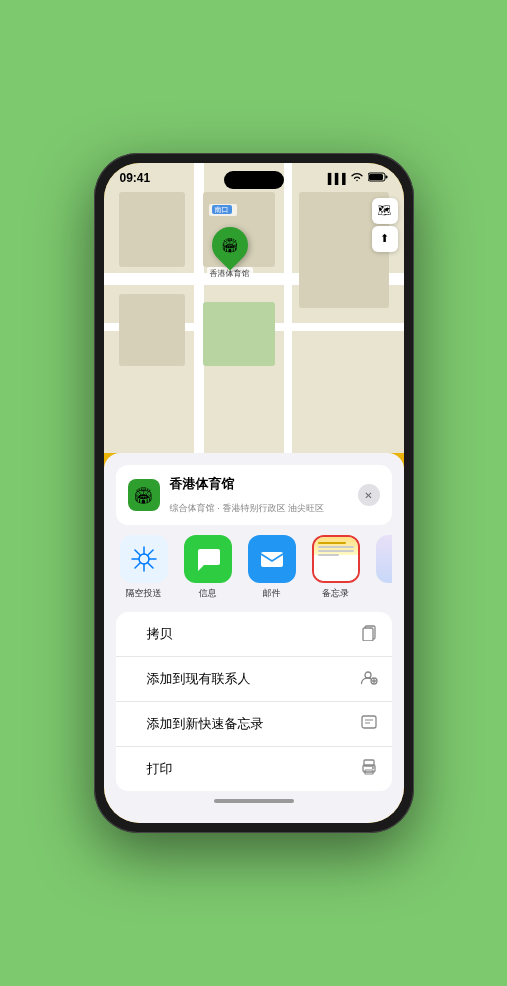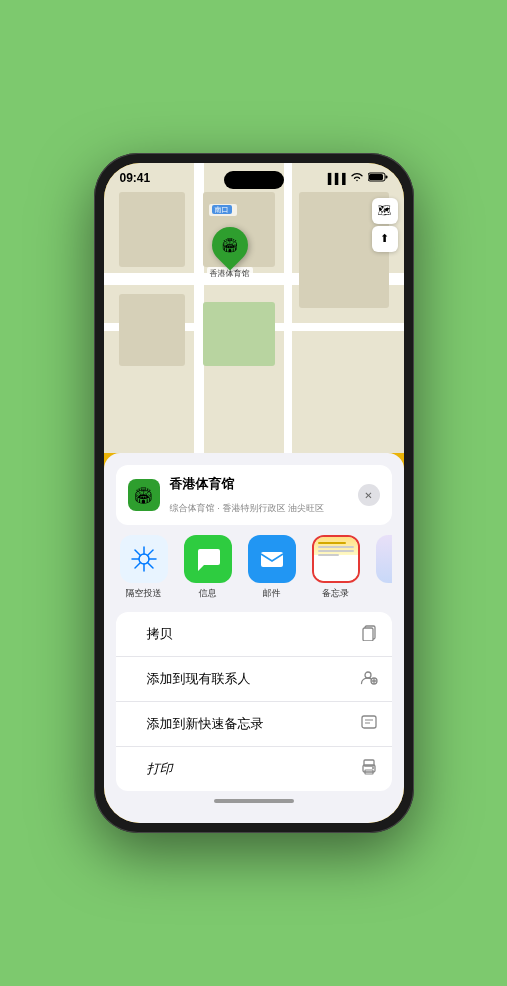--- a/index.html
+++ b/index.html
@@ -242,21 +242,21 @@
     
     .action-list { background: white; border-radius: 12px; overflow: hidden; }
     .action-item {
       display: flex;
       align-items: center;
       justify-content: space-between;
       padding: 11px 14px;
       border-bottom: 0.5px solid #e5e5ea;
       cursor: pointer;
     }
-    .action-item:last-child { border-bottom: none; font-style: italic; }
+    .action-item:last-child { border-bottom: none; }
     .action-label { font-size: 13px; color: #000; margin-left: 17px; }
     .action-icon { font-size: 16px; color: #888; }
     
     .home-indicator {
       height: 20px;
       display: flex;
       align-items: center;
       justify-content: center;
       background: #f2f2f7;
     }

